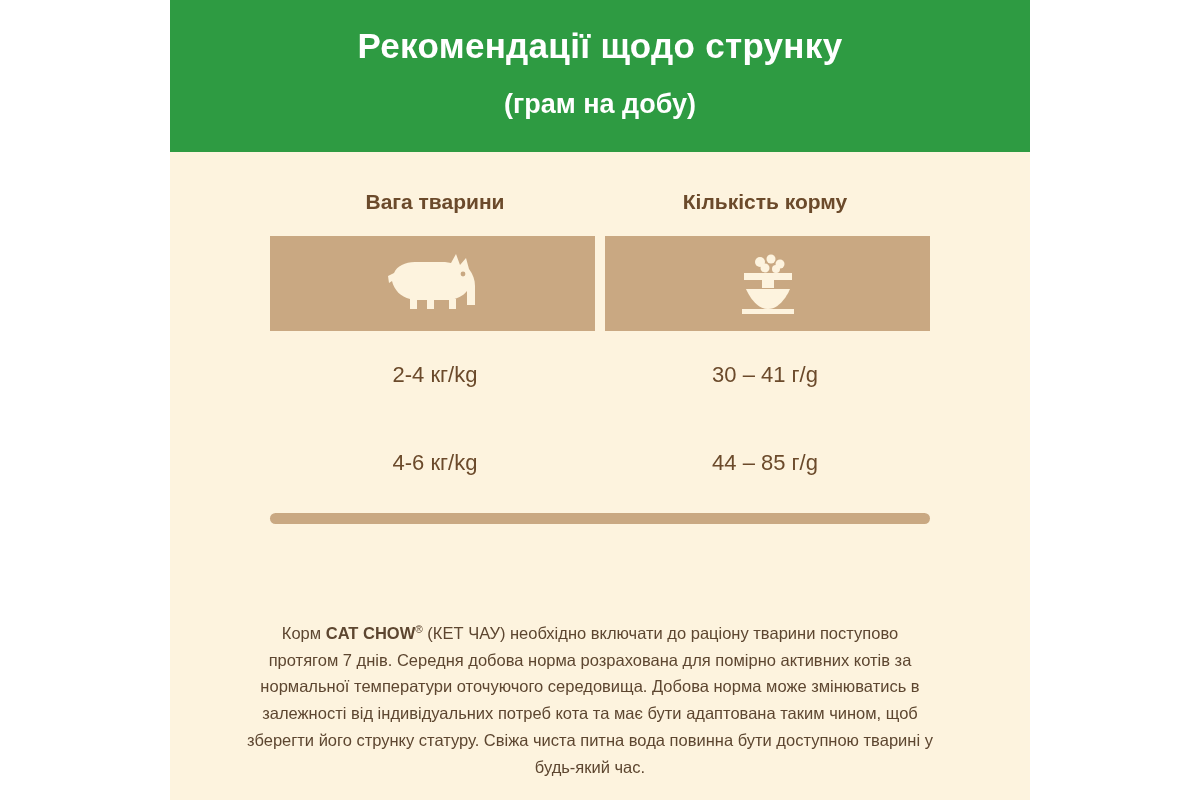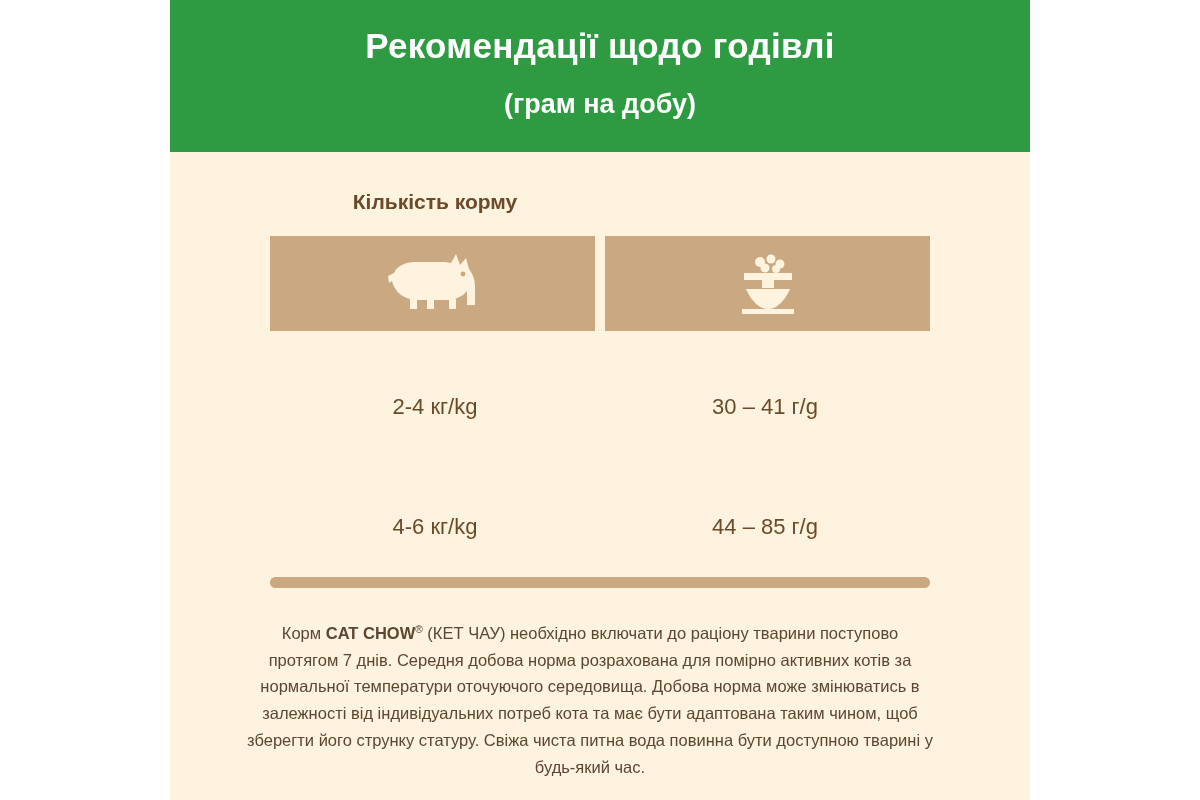--- a/index.html
+++ b/index.html
@@ -88,21 +88,20 @@
     border-right: none;
     border-left: 5px solid #fdf3de;
   }
   .value-cell {
     height: 88px;
     display: flex;
     align-items: center;
     justify-content: center;
     color: #6b4a2b;
     font-size: 22px;
-    margin-top: 32px;
   }
   .divider {
     margin-top: 6px;
     height: 11px;
     background: #c9a882;
     border-radius: 6px;
     width: 660px;
   }
   
   .note {
@@ -119,27 +118,28 @@
   sup { font-size: 0.62em; vertical-align: super; }
 </style>
 </head>
 <body>
 
 <div class="page">
 
   <div class="sheet"></div>
 
   <div class="header">
-    <div class="header-title">Рекомендації щодо годівлі</div>
+    <div class="header-title">Рекомендації щодо струнку</div>
     <div class="header-sub">(грам на добу)</div>
   </div>
 
   <div class="table">
 
     <div class="row">
+      <div class="col col-head">Вага тварини</div>
       <div class="col col-head">Кількість корму</div>
     </div>
 
     <div class="row">
       <div class="col">
         <div class="icon-cell">
           <svg width="92" height="62" viewBox="0 0 92 62">
             <g fill="#fdf3de">
               <path d="M64 10 L69 1 L73 12 L79 5 L82 16 C86 21 88 27 88 33 L88 52 L80 52 L80 38
                        C76 43 70 46 62 47 L30 47 L30 56 L23 56 L23 46

